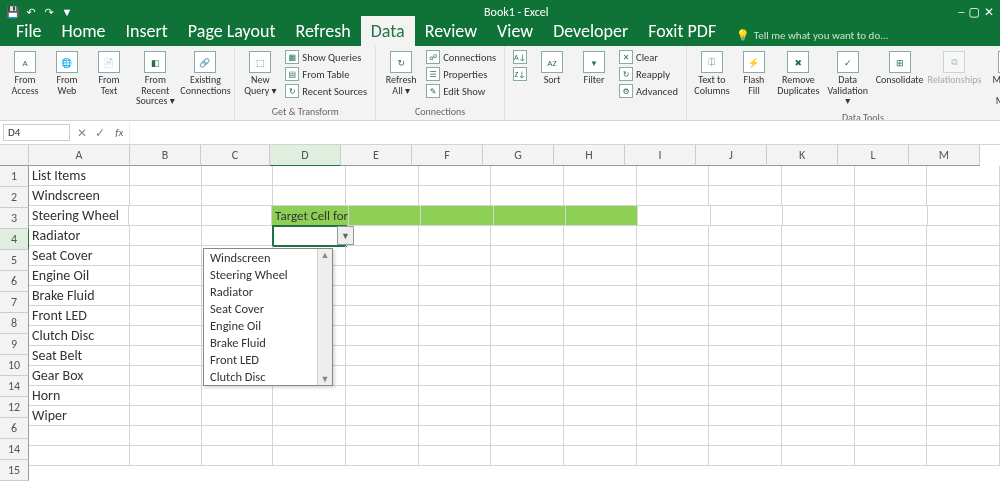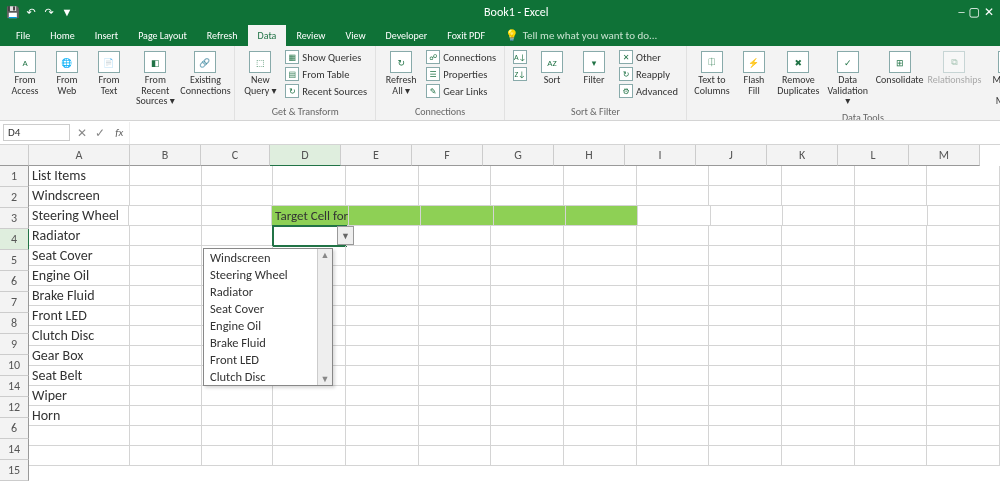--- a/index.html
+++ b/index.html
@@ -2,21 +2,21 @@
 <html><head>
 <meta charset="utf-8">
 <style>
   html,body{margin:0;padding:0;font-family:"Segoe UI",Calibri,Arial,sans-serif;font-size:12px;color:#333;background:#fff;width:1000px;height:500px;overflow:hidden}
   .titlebar{background:#0f7237;height:24px;display:flex;align-items:center;color:#fff;font-size:12px}
   .qat{display:flex;gap:4px;padding:0 6px;align-items:center}
   .qat .ic{width:14px;height:14px;display:flex;align-items:center;justify-content:center;color:#fff;font-size:11px}
   .title-text{flex:1;text-align:center;font-size:12px}
   .win-btns{display:flex;gap:4px;padding:0 6px}
   .tabs{background:#0f7237;height:22px;display:flex;align-items:flex-end;padding-left:6px}
-  .tab{padding:4px 10px;font-size:10px;color:#fff;cursor:pointer}
+  .tab{padding:4px 10px;font-size:18px;color:#fff;cursor:pointer}
   .tab.active{background:#f3f3f3;color:#217346}
   .tellme{color:#c8e3d0;font-size:11px;padding:4px 10px;display:flex;gap:4px;align-items:center}
   .ribbon{height:74px;background:#f3f3f3;border-bottom:1px solid #d4d4d4;display:flex;overflow:hidden}
   .group{border-right:1px solid #e1e1e1;padding:3px 6px 2px;display:flex;flex-direction:column;justify-content:space-between}
   .group-body{display:flex;gap:4px;align-items:flex-start}
   .group-label{text-align:center;font-size:10px;color:#666;padding-top:2px}
   .rbtn{display:flex;flex-direction:column;align-items:center;gap:2px;padding:2px;cursor:pointer;min-width:34px}
   .rbtn .ric{width:20px;height:20px;border:1px solid #8aa;background:#fff;display:flex;align-items:center;justify-content:center;font-size:9px;color:#217346}
   .rbtn .rlbl{font-size:10px;text-align:center;line-height:1.05;max-width:54px;white-space:pre-line}
   .minigroup{display:flex;flex-direction:column;gap:1px}
@@ -149,21 +149,21 @@
           <div class="minirow">
             <span class="mic">☍</span>
             <span>Connections</span>
           </div>
           <div class="minirow">
             <span class="mic">☰</span>
             <span>Properties</span>
           </div>
           <div class="minirow">
             <span class="mic">✎</span>
-            <span>Gear Links</span>
+            <span>Edit Show</span>
           </div>
         </div>
       </div>
       <div class="group-label">Connections</div>
     </div>
     <div class="group">
       <div class="group-body">
         <div class="minigroup">
           <div class="minirow">
             <span class="mic">A↓</span>
@@ -176,33 +176,32 @@
           <div class="ric">AZ</div>
           <div class="rlbl">Sort</div>
         </div>
         <div class="rbtn">
           <div class="ric">▾</div>
           <div class="rlbl">Filter</div>
         </div>
         <div class="minigroup">
           <div class="minirow">
             <span class="mic">✕</span>
-            <span>Other</span>
+            <span>Clear</span>
           </div>
           <div class="minirow">
             <span class="mic">↻</span>
             <span>Reapply</span>
           </div>
           <div class="minirow">
             <span class="mic">⚙</span>
             <span>Advanced</span>
           </div>
         </div>
       </div>
-      <div class="group-label">Sort &amp; Filter</div>
     </div>
     <div class="group">
       <div class="group-body">
         <div class="rbtn">
           <div class="ric">⎅</div>
           <div class="rlbl">Text to
 Columns</div>
         </div>
         <div class="rbtn">
           <div class="ric">⚡</div>
@@ -412,66 +411,66 @@
           <div class="cell" style="width: 70px;"></div>
           <div class="cell" style="width: 70px;"></div>
           <div class="cell" style="width: 70px;"></div>
           <div class="cell" style="width: 70px;"></div>
           <div class="cell" style="width: 70px;"></div>
           <div class="cell" style="width: 70px;"></div>
           <div class="cell" style="width: 70px;"></div>
           <div class="cell" style="width: 70px;"></div>
         </div>
         <div class="gridrow">
+          <div class="cell" style="width: 100px;">Seat Belt</div>
+          <div class="cell" style="width: 70px;"></div>
+          <div class="cell" style="width: 68px;"></div>
+          <div class="cell" style="width: 70px;"></div>
+          <div class="cell" style="width: 70px;"></div>
+          <div class="cell" style="width: 70px;"></div>
+          <div class="cell" style="width: 70px;"></div>
+          <div class="cell" style="width: 70px;"></div>
+          <div class="cell" style="width: 70px;"></div>
+          <div class="cell" style="width: 70px;"></div>
+          <div class="cell" style="width: 70px;"></div>
+          <div class="cell" style="width: 70px;"></div>
+          <div class="cell" style="width: 70px;"></div>
+        </div>
+        <div class="gridrow">
           <div class="cell" style="width: 100px;">Gear Box</div>
           <div class="cell" style="width: 70px;"></div>
           <div class="cell" style="width: 68px;"></div>
           <div class="cell" style="width: 70px;"></div>
           <div class="cell" style="width: 70px;"></div>
           <div class="cell" style="width: 70px;"></div>
           <div class="cell" style="width: 70px;"></div>
           <div class="cell" style="width: 70px;"></div>
           <div class="cell" style="width: 70px;"></div>
           <div class="cell" style="width: 70px;"></div>
           <div class="cell" style="width: 70px;"></div>
           <div class="cell" style="width: 70px;"></div>
           <div class="cell" style="width: 70px;"></div>
         </div>
         <div class="gridrow">
-          <div class="cell" style="width: 100px;">Seat Belt</div>
+          <div class="cell" style="width: 100px;">Horn</div>
           <div class="cell" style="width: 70px;"></div>
           <div class="cell" style="width: 68px;"></div>
           <div class="cell" style="width: 70px;"></div>
           <div class="cell" style="width: 70px;"></div>
           <div class="cell" style="width: 70px;"></div>
           <div class="cell" style="width: 70px;"></div>
           <div class="cell" style="width: 70px;"></div>
           <div class="cell" style="width: 70px;"></div>
           <div class="cell" style="width: 70px;"></div>
           <div class="cell" style="width: 70px;"></div>
           <div class="cell" style="width: 70px;"></div>
           <div class="cell" style="width: 70px;"></div>
         </div>
         <div class="gridrow">
           <div class="cell" style="width: 100px;">Wiper</div>
-          <div class="cell" style="width: 70px;"></div>
-          <div class="cell" style="width: 68px;"></div>
-          <div class="cell" style="width: 70px;"></div>
-          <div class="cell" style="width: 70px;"></div>
-          <div class="cell" style="width: 70px;"></div>
-          <div class="cell" style="width: 70px;"></div>
-          <div class="cell" style="width: 70px;"></div>
-          <div class="cell" style="width: 70px;"></div>
-          <div class="cell" style="width: 70px;"></div>
-          <div class="cell" style="width: 70px;"></div>
-          <div class="cell" style="width: 70px;"></div>
-          <div class="cell" style="width: 70px;"></div>
-        </div>
-        <div class="gridrow">
-          <div class="cell" style="width: 100px;">Horn</div>
           <div class="cell" style="width: 70px;"></div>
           <div class="cell" style="width: 68px;"></div>
           <div class="cell" style="width: 70px;"></div>
           <div class="cell" style="width: 70px;"></div>
           <div class="cell" style="width: 70px;"></div>
           <div class="cell" style="width: 70px;"></div>
           <div class="cell" style="width: 70px;"></div>
           <div class="cell" style="width: 70px;"></div>
           <div class="cell" style="width: 70px;"></div>
           <div class="cell" style="width: 70px;"></div>

